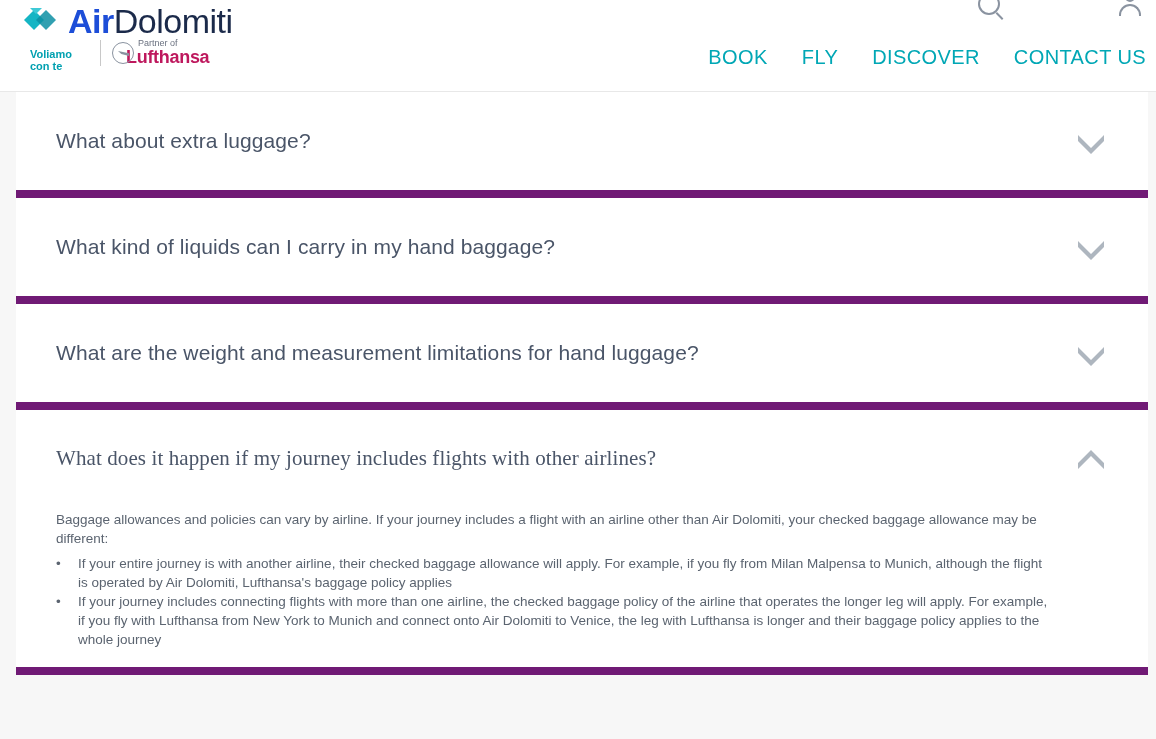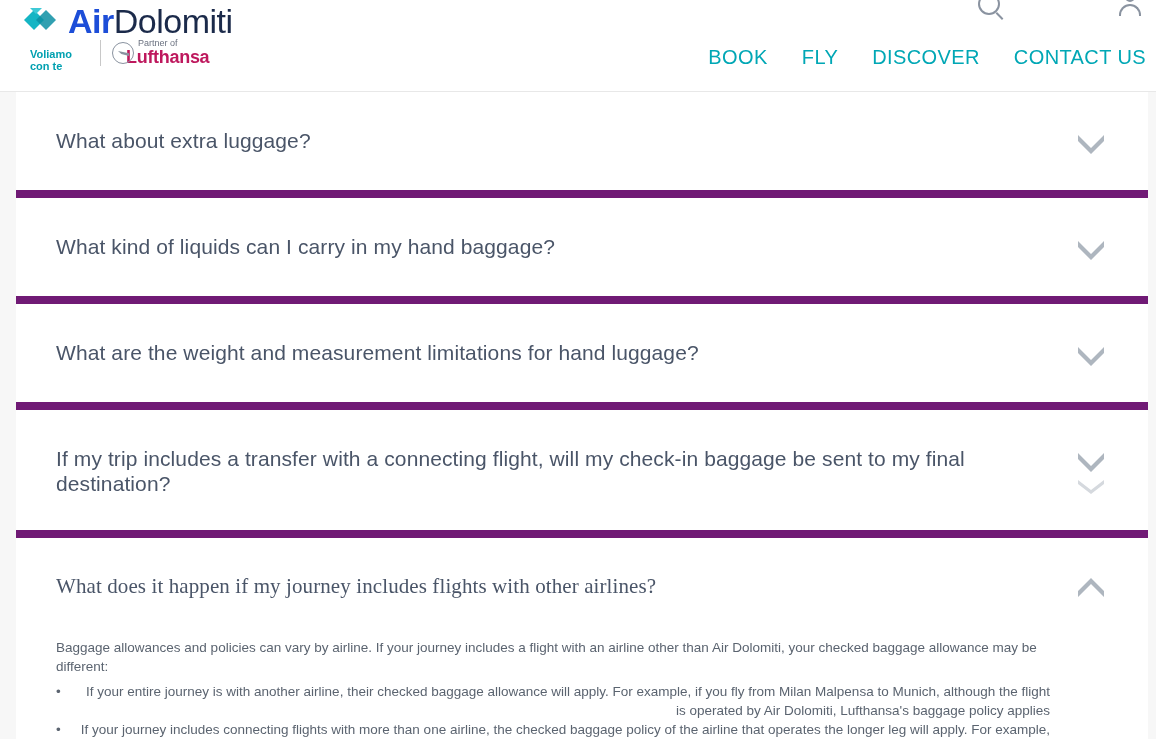--- a/index.html
+++ b/index.html
@@ -208,21 +208,21 @@
   }
   .faq-a p { margin: 0 0 6px 0; }
   .faq-a .bullet {
     display: flex;
     margin: 0;
   }
   .faq-a .bullet .dot {
     width: 22px;
     flex: none;
   }
-  .faq-a .bullet .txt { flex: 1; text-align: right; }
+  .faq-a .bullet .txt { flex: 1; }
 
   .side-strip-left {
     position: absolute;
     left: 0;
     top: 0;
     bottom: 0;
     width: 16px;
     background: #f7f7f7;
   }
   .side-strip-right {
@@ -326,35 +326,20 @@
       <div class="faq-q-row">
         <div class="faq-q">What are the weight and measurement limitations for hand luggage?</div>
         <span class="chev">
           <svg viewBox="0 0 30 22" width="30" height="22">
               <path d="M2 3 L15 16 L28 3 L28 9 L15 22 L2 9 Z" fill="currentColor"></path>
             </svg>
         </span>
       </div>
     </div>
 
-    <div class="faq-item">
-      <div class="faq-q-row">
-        <div class="faq-q" style="max-width:1010px;">If my trip includes a transfer with a connecting flight, will my check-in baggage be sent to my final destination?</div>
-        <span class="chev">
-          <svg viewBox="0 0 30 22" width="30" height="22">
-              <path d="M2 3 L15 16 L28 3 L28 9 L15 22 L2 9 Z" fill="currentColor"></path>
-            </svg>
-        </span>
-        <span class="faded-chev">
-          <svg viewBox="0 0 30 14" width="30" height="14">
-              <path d="M2 0 L15 10 L28 0 L28 4 L15 14 L2 4 Z" fill="currentColor"></path>
-            </svg>
-        </span>
-      </div>
-    </div>
 
     <div class="faq-item open">
       <div class="faq-q-row">
         <div class="faq-q">What does it happen if my journey includes flights with other airlines?</div>
         <span class="chev">
           <svg viewBox="0 0 30 22" width="30" height="22">
               <path d="M2 19 L15 6 L28 19 L28 13 L15 0 L2 13 Z" fill="currentColor"></path>
             </svg>
         </span>
       </div>

